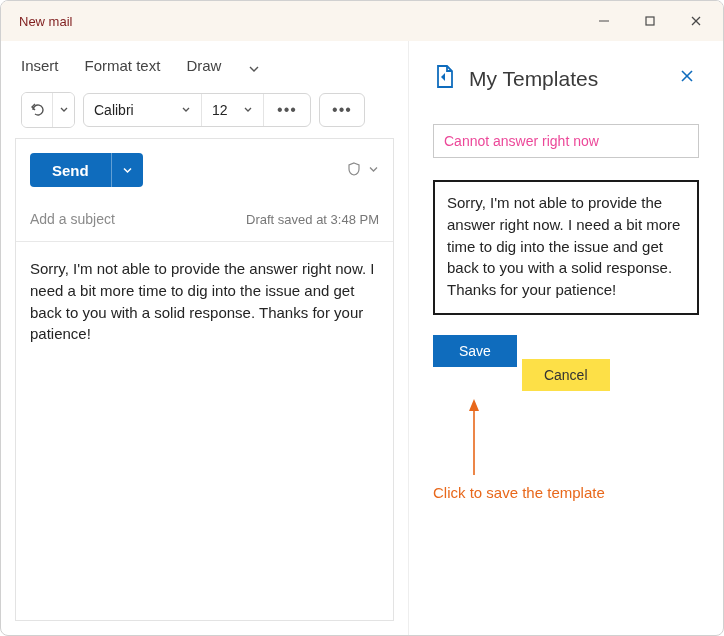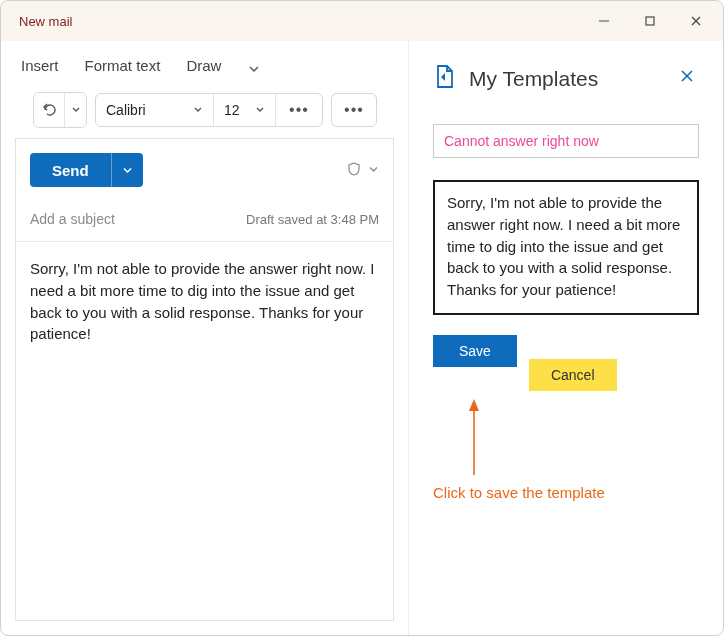--- a/index.html
+++ b/index.html
@@ -77,21 +77,21 @@
       left: -2px;
       right: -2px;
       bottom: 0;
       border-radius: 2px;
     }
     .tab-overflow svg { display: block; }
     .toolbar-row {
       display: flex;
       align-items: center;
       gap: 8px;
-      padding: 8px 20px 10px 32px;
+      padding: 8px 20px 10px 20px;
     }
     .undo-group {
       display: flex;
       border: 1px solid #d6d6d6;
       border-radius: 6px;
       overflow: hidden;
     }
     .undo-main, .undo-caret {
       height: 34px;
       display: flex;
@@ -249,21 +249,21 @@
       padding: 10px 12px 12px 12px;
       font-size: 15px;
       line-height: 1.45;
       color: #242424;
       min-height: 130px;
       width: 100%;
     }
     .tmpl-buttons {
       margin-top: 20px;
       display: flex;
-      gap: 12px;
+      gap: 5px;
     }
     .save-btn {
       background: #0f6cbd;
       color: #fff;
       border: none;
       height: 32px;
       padding: 0 26px;
       font-size: 14px;
     }
     .cancel-btn {

